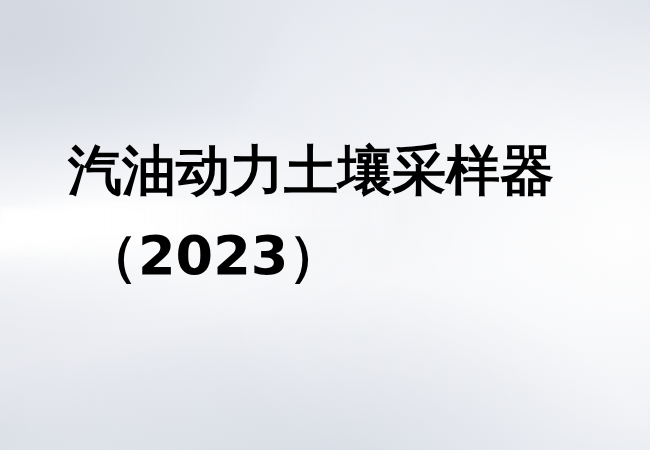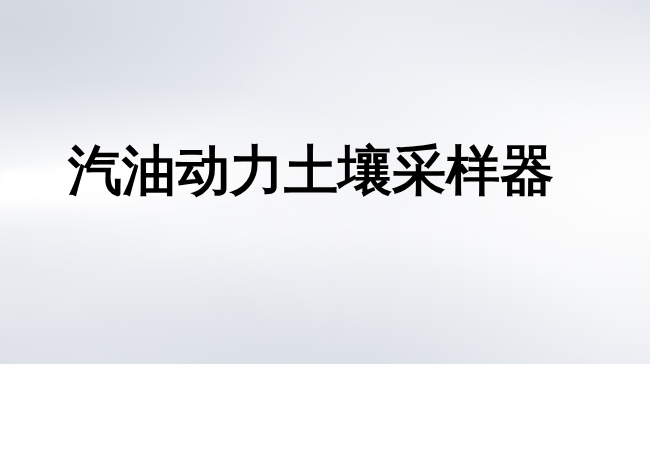--- a/index.html
+++ b/index.html
@@ -8,21 +8,21 @@
     background: #ffffff;
   }
   body {
     font-family: "DejaVu Sans", "Liberation Sans", sans-serif;
   }
 
   
   #slide {
     position: relative;
     width: 650px;
-    height: 364px;
+    height: 450px;
     overflow: hidden;
     background: #e7e9ee;
   }
 
   
   .bg-base {
     position: absolute;
     inset: 0;
     background:
       radial-gradient(120% 70% at 18% 49%,
@@ -240,15 +240,16 @@
       </g>
     </svg>
   </div>
 
   <div class="bg-streak"></div>
   <div class="bg-streak2"></div>
   <div class="bg-vignette"></div>
 
   <div class="title-block">
     <div class="title-line1">汽油动力土壤采样器</div>
+    <div class="title-line2">（2023）</div>
   </div>
 
 </div>
 
 </body></html>

